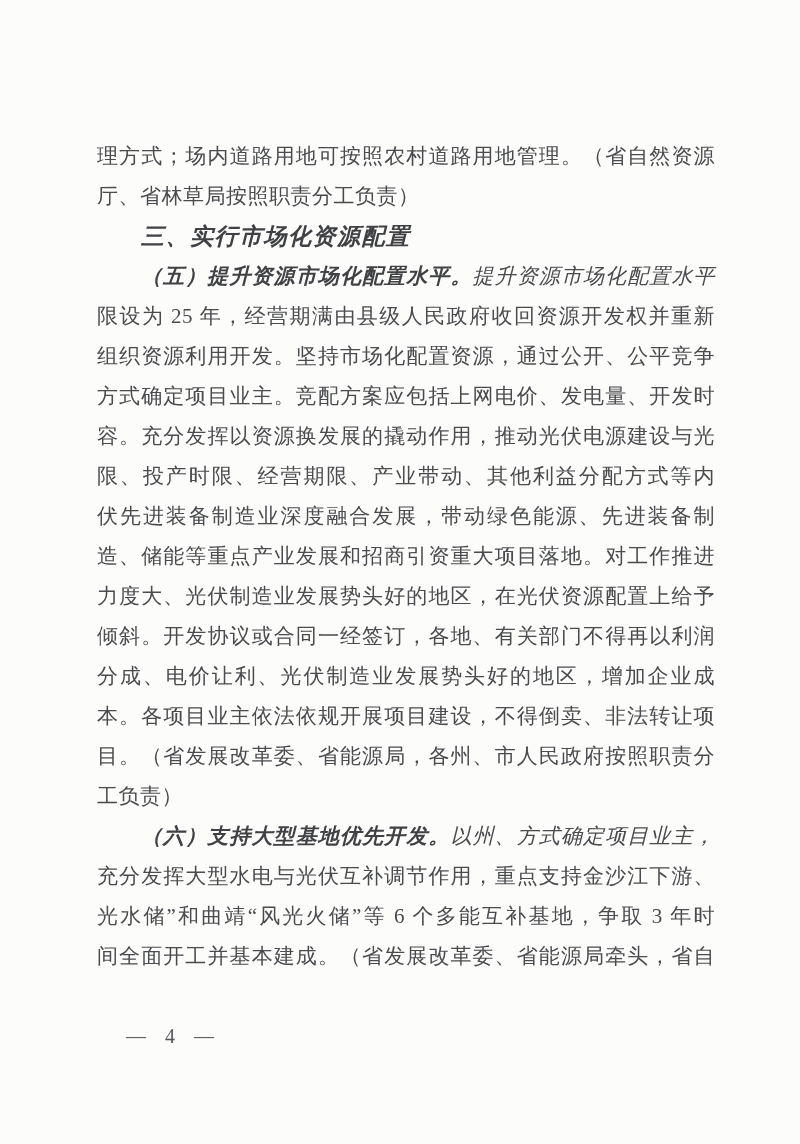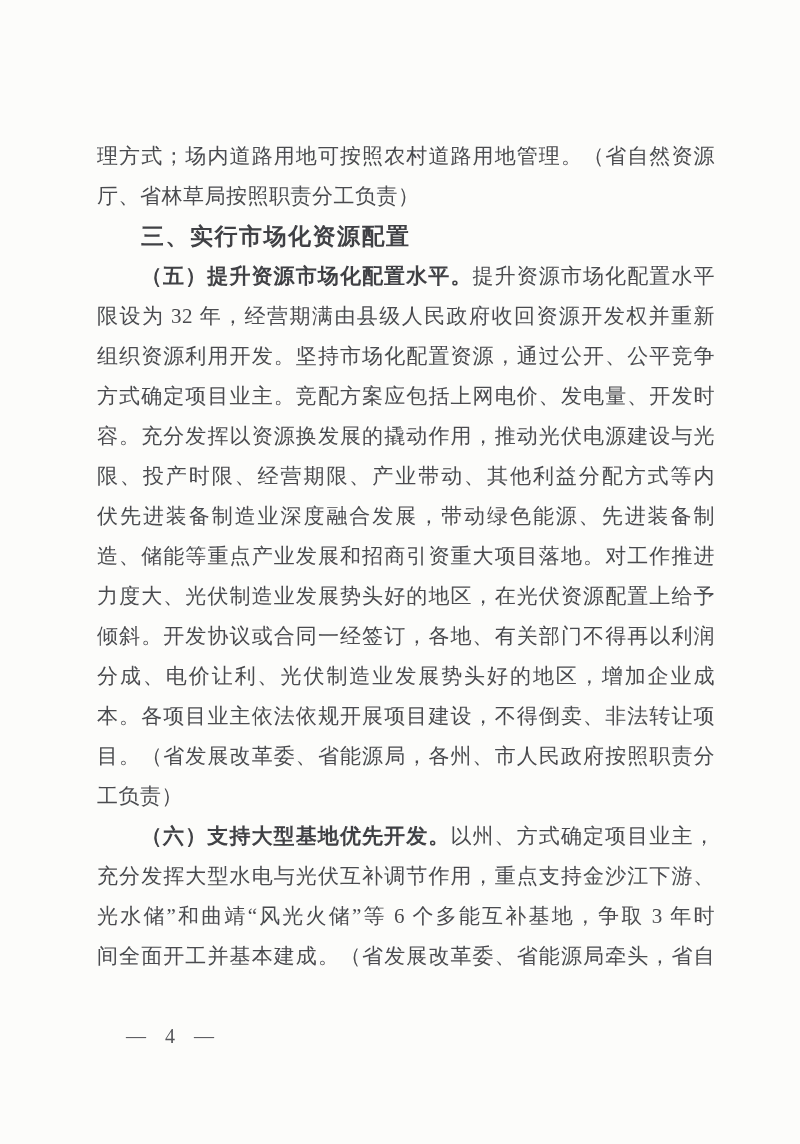--- a/index.html
+++ b/index.html
@@ -29,20 +29,21 @@
     font-size: 21px;
     letter-spacing: 0.5px;
     white-space: pre-wrap;
   }
   .line.justify {
     text-align: justify;
     text-align-last: justify;
   }
   .line.indent {
     text-indent: 44px;
+    font-style: italic;
   }
   .line.heading {
     font-family: "Liberation Sans", sans-serif;
     font-weight: 700;
     font-size: 23px;
     color: #3c3d41;
     letter-spacing: 1.5px;
   }
   .bold {
     font-weight: 700;
@@ -62,21 +63,21 @@
 </style>
 </head>
 <body>
 
 <div class="page">
   <div class="content">
       <div class="line justify"><span>理方式；场内道路用地可按照农村道路用地管理。（省自然资源</span></div>
       <div class="line"><span>厅、省林草局按照职责分工负责）</span></div>
       <div class="line heading indent"><span class="bold">三、实行市场化资源配置</span></div>
       <div class="line indent justify"><span class="bold">（五）提升资源市场化配置水平。</span><span>提升资源市场化配置水平</span></div>
-      <div class="line justify"><span>限设为 32 年，经营期满由县级人民政府收回资源开发权并重新</span></div>
+      <div class="line justify"><span>限设为 25 年，经营期满由县级人民政府收回资源开发权并重新</span></div>
       <div class="line justify"><span>组织资源利用开发。坚持市场化配置资源，通过公开、公平竞争</span></div>
       <div class="line justify"><span>方式确定项目业主。竞配方案应包括上网电价、发电量、开发时</span></div>
       <div class="line justify"><span>容。充分发挥以资源换发展的撬动作用，推动光伏电源建设与光</span></div>
       <div class="line justify"><span>限、投产时限、经营期限、产业带动、其他利益分配方式等内</span></div>
       <div class="line justify"><span>伏先进装备制造业深度融合发展，带动绿色能源、先进装备制</span></div>
       <div class="line justify"><span>造、储能等重点产业发展和招商引资重大项目落地。对工作推进</span></div>
       <div class="line justify"><span>力度大、光伏制造业发展势头好的地区，在光伏资源配置上给予</span></div>
       <div class="line justify"><span>倾斜。开发协议或合同一经签订，各地、有关部门不得再以利润</span></div>
       <div class="line justify"><span>分成、电价让利、光伏制造业发展势头好的地区，增加企业成</span></div>
       <div class="line justify"><span>本。各项目业主依法依规开展项目建设，不得倒卖、非法转让项</span></div>

